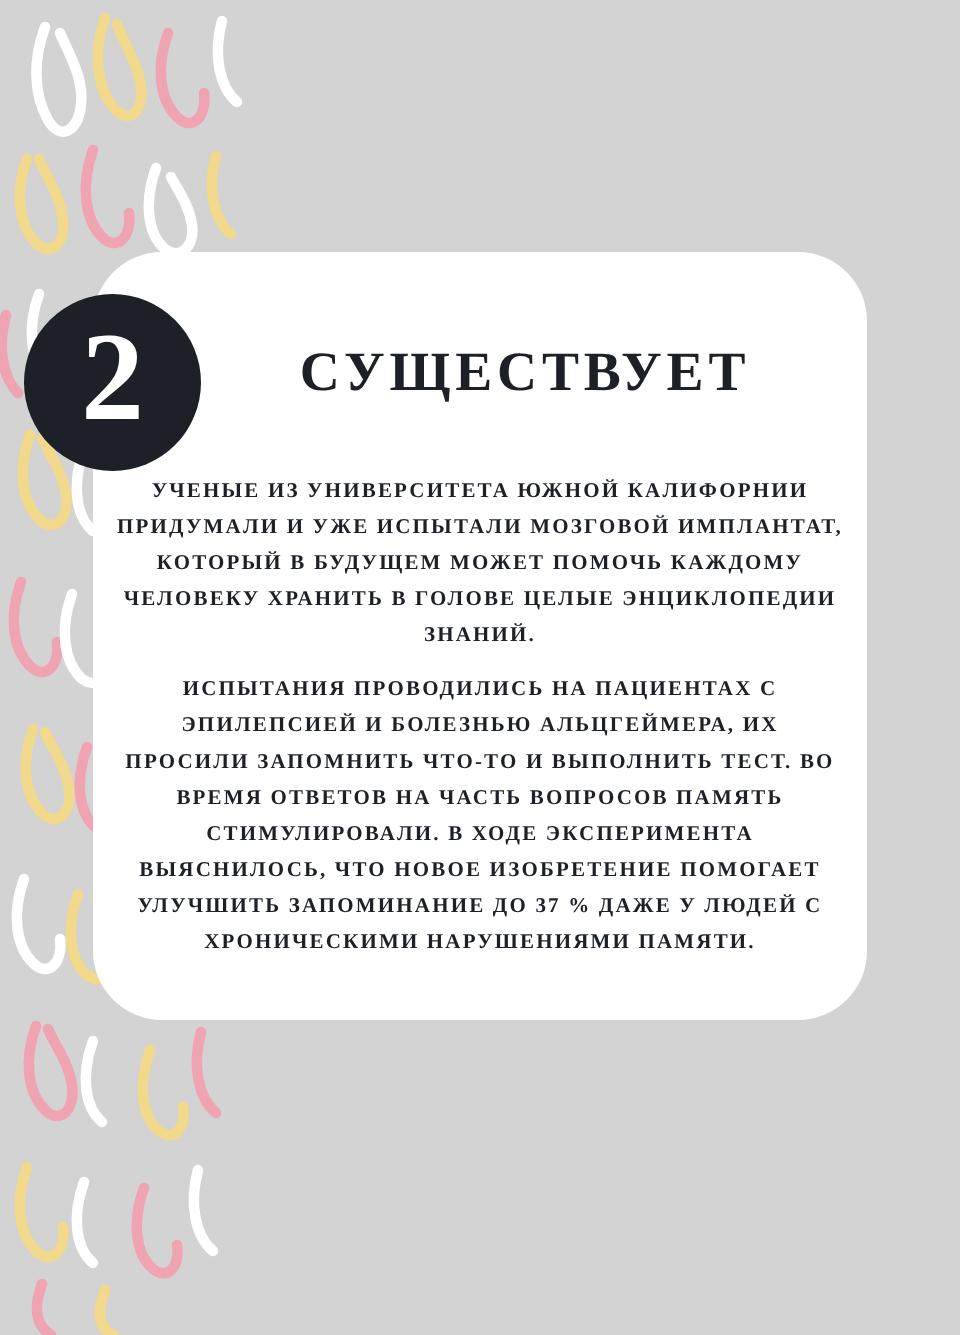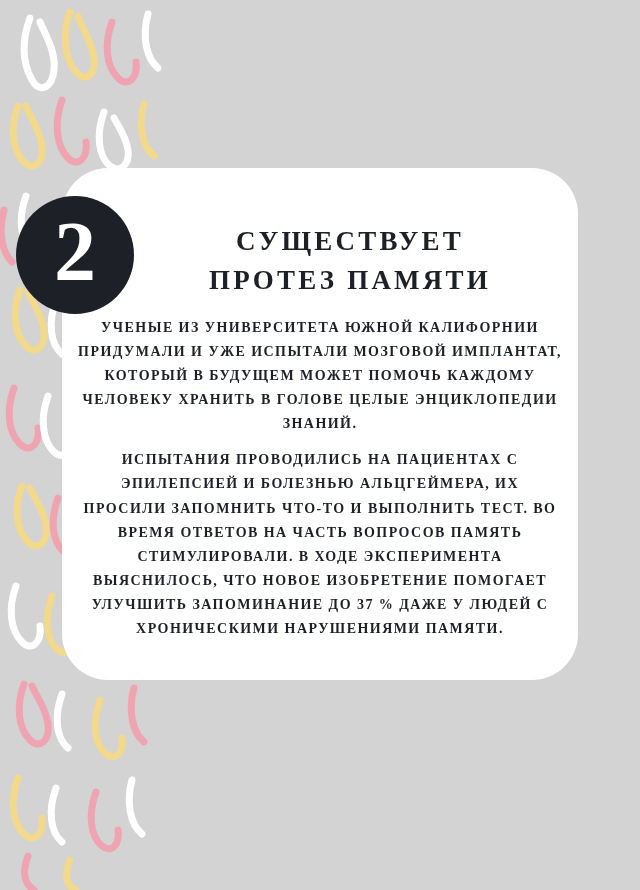--- a/index.html
+++ b/index.html
@@ -75,21 +75,21 @@
   
   .headline {
     position: absolute;
     left: 150px;
     top: 222px;
     width: 400px;
     text-align: center;
     color: #1d2127;
     font-family: "Liberation Serif", serif;
     font-weight: 700;
-    font-size: 27px;
+    font-size: 37px;
     line-height: 1.45;
     letter-spacing: 3.2px;
     text-transform: uppercase;
   }
   .headline .l2 {
     display: block;
   }
 
   
   .body-text {
@@ -164,21 +164,20 @@
   </div>
 
   <div class="card"></div>
 
   <div class="badge">
     <span class="badge-number">2</span>
   </div>
 
   <div class="headline">
     <span>Существует</span>
-    <span class="l2">протез памяти</span>
   </div>
 
   <div class="body-text">
     <p>Ученые из Университета Южной Калифорнии придумали и уже испытали мозговой имплантат, который в будущем может помочь каждому человеку хранить в голове целые энциклопедии знаний.</p>
     <p>Испытания проводились на пациентах с эпилепсией и болезнью Альцгеймера, их просили запомнить что-то и выполнить тест. Во время ответов на часть вопросов память стимулировали. В ходе эксперимента выяснилось, что новое изобретение помогает улучшить запоминание до 37 % даже у людей с хроническими нарушениями памяти.</p>
   </div>
 
 </div>
 
 </body></html>

